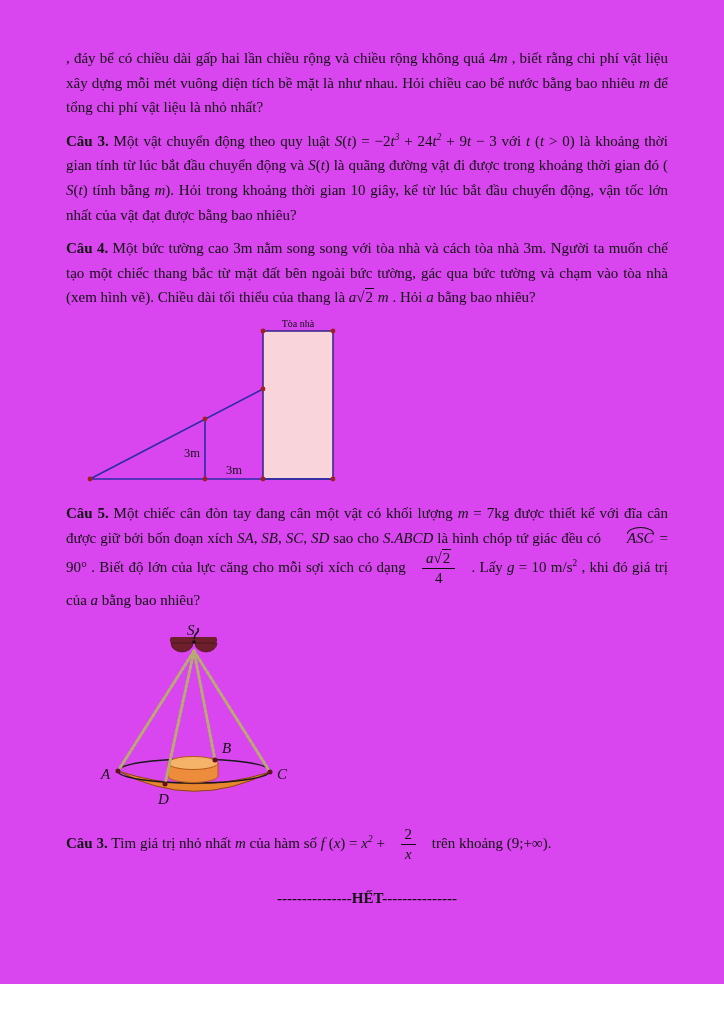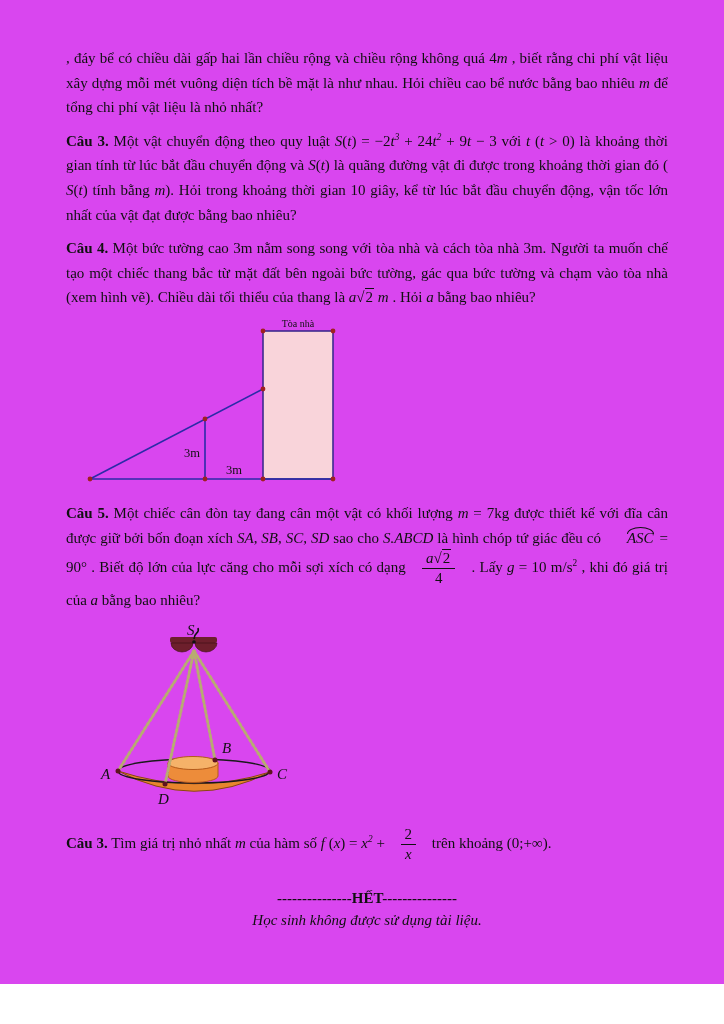--- a/index.html
+++ b/index.html
@@ -125,19 +125,18 @@
         <text x="122" y="132">B</text>
         <text x="177" y="158">C</text>
         <text x="58" y="183">D</text>
       </g>
     </svg>
   </div>
 
   <p class="para"><span class="b">Câu 3.</span><span> Tìm giá trị nhỏ nhất </span><span class="i">m</span><span> của hàm số </span><span class="i">f</span><span> (</span><span class="i">x</span><span>) = </span><span class="i">x<sup>2</sup></span><span> + </span><span class="frac">
         <span class="num"><span>2</span></span>
         <span class="den"><span class="i">x</span></span>
-      </span><span> trên khoảng (0;+∞).</span></p>
+      </span><span> trên khoảng (9;+∞).</span></p>
 
   <div class="end-marker">---------------HẾT---------------</div>
-  <div class="end-note">Học sinh không được sử dụng tài liệu.</div>
 
 
 </div>
 
 </body></html>

